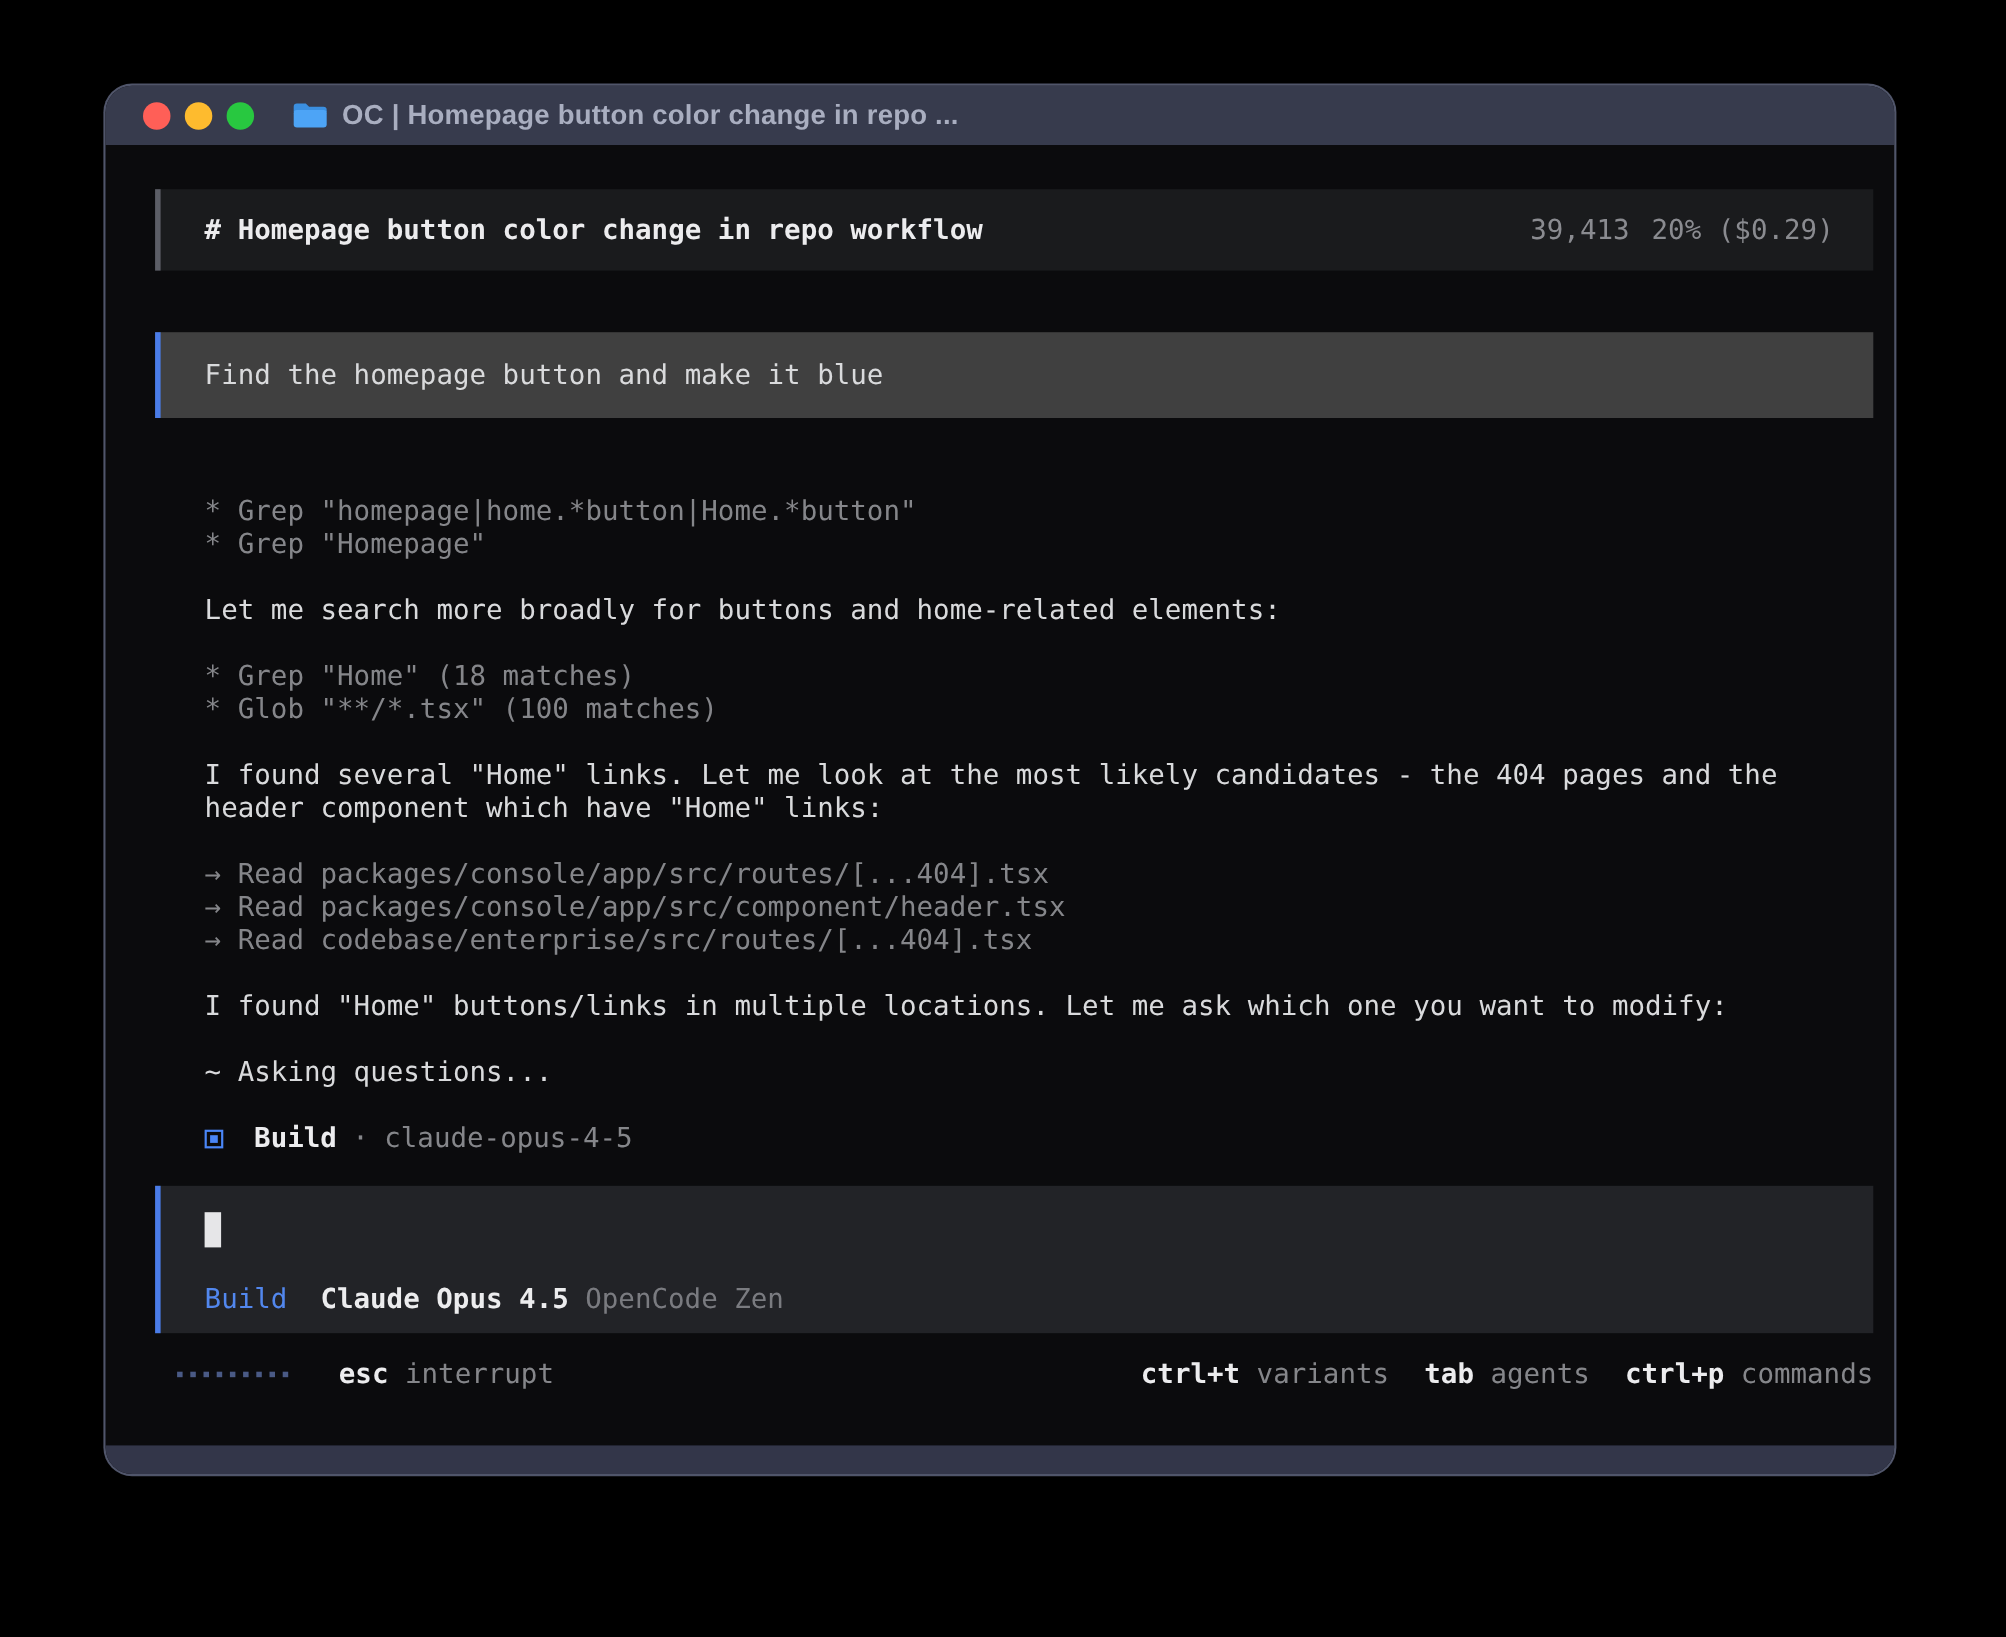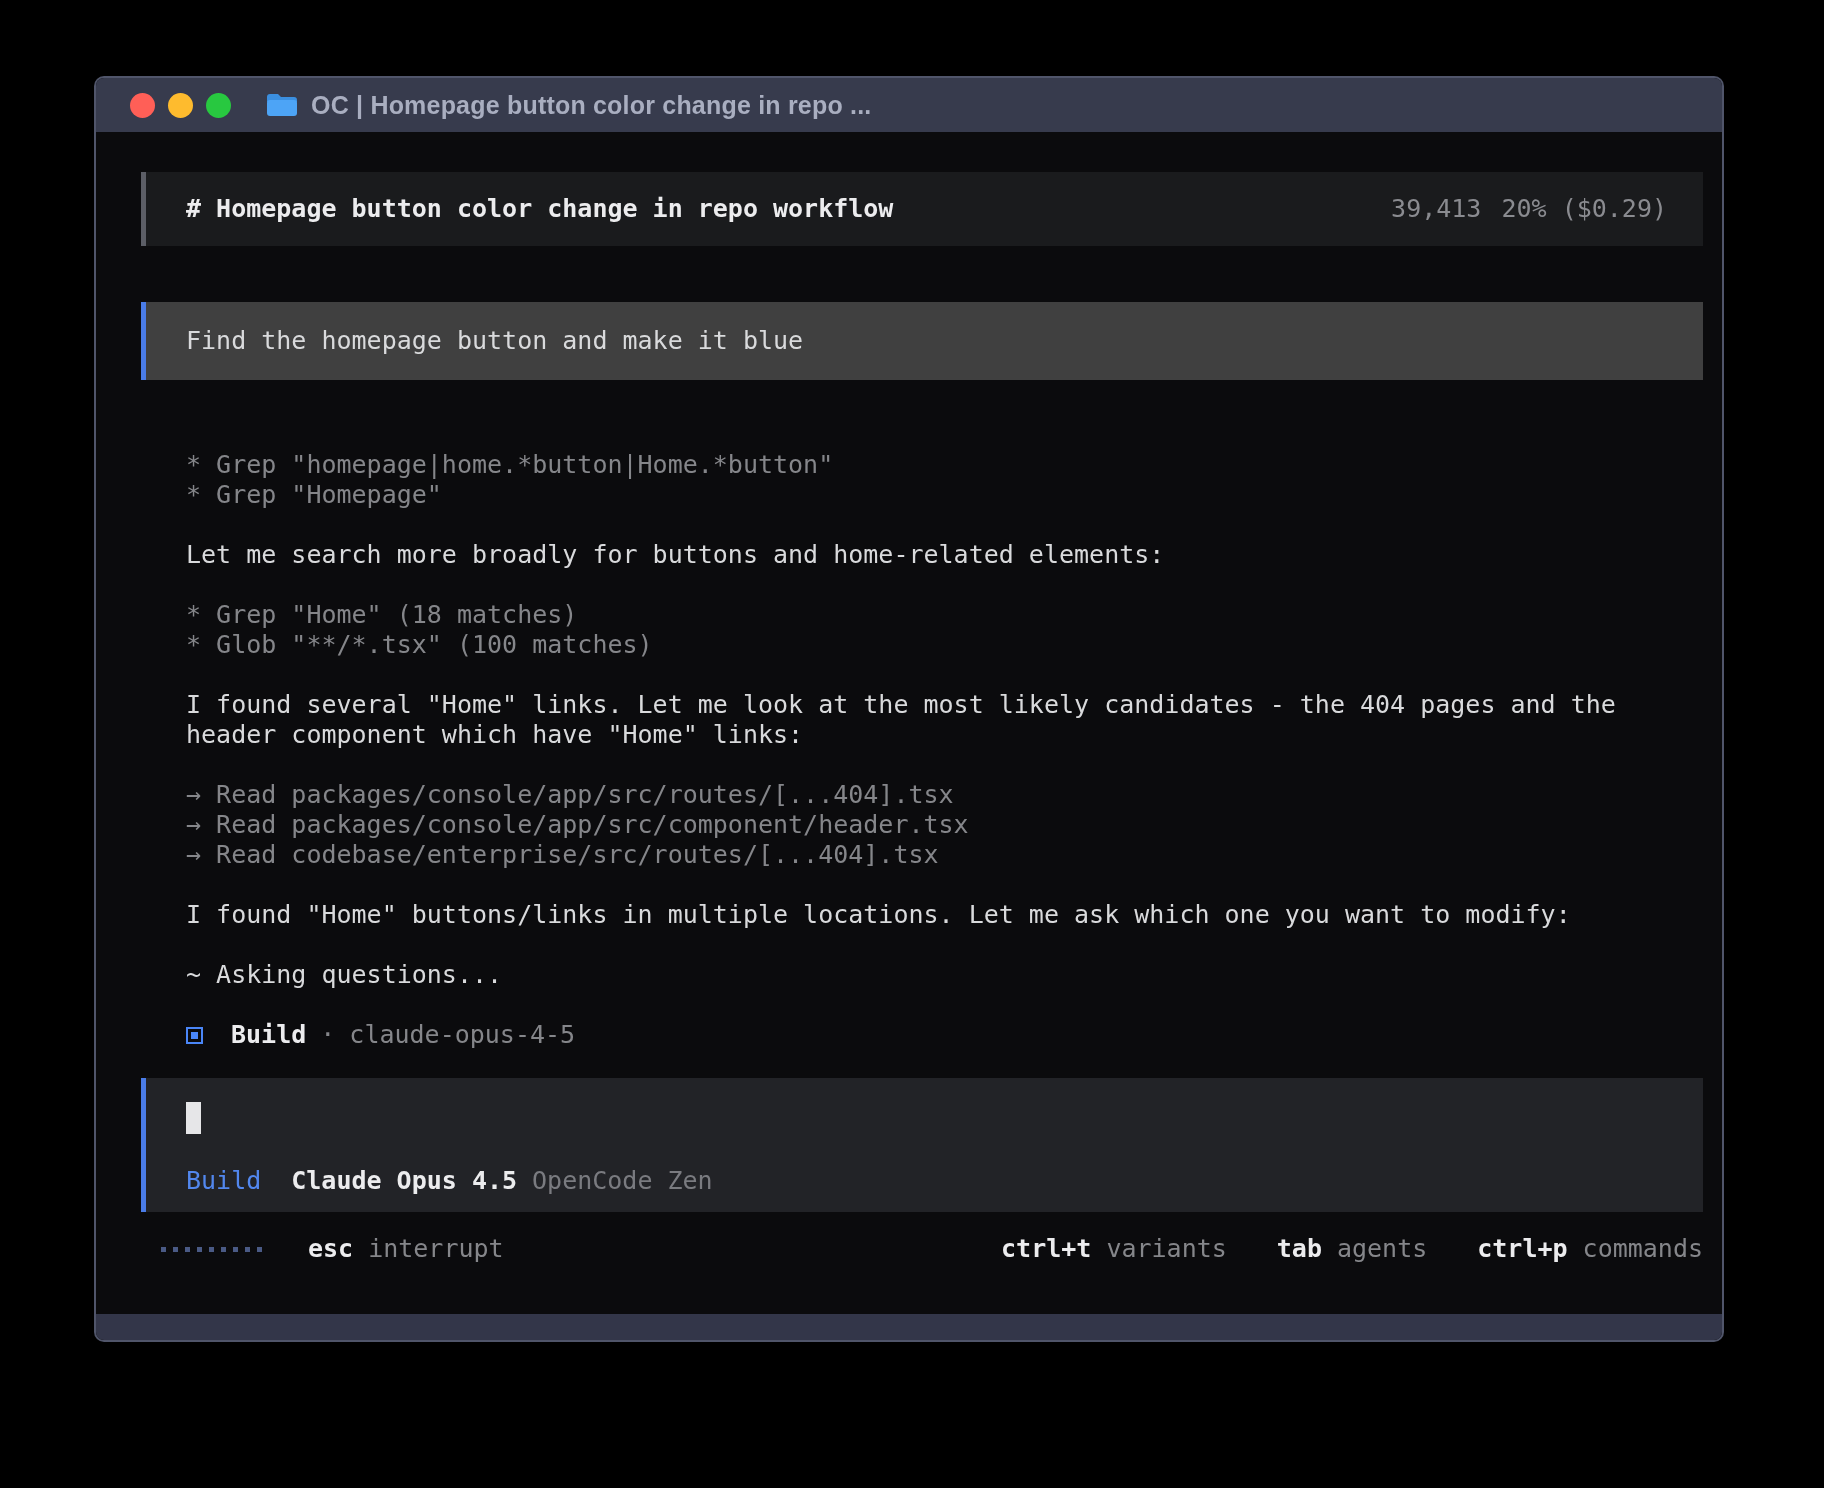--- a/index.html
+++ b/index.html
@@ -1,21 +1,21 @@
 <!DOCTYPE html>
 <html><head>
 <meta charset="utf-8">
 <style>
   * { margin:0; padding:0; box-sizing:border-box; }
   html,body { width:1824px; height:1488px; background:#000; overflow:hidden; }
   body { font-family:"DejaVu Sans Mono", monospace; }
 
   .window {
     position:absolute; left:96px; top:78px; width:1626px; height:1262px;
-    background:#0b0b0d; border-radius:8px; overflow:hidden;
+    background:#0b0b0d; border-radius:24px; overflow:hidden;
     box-shadow:0 0 0 2px #50556a, 0 24px 60px rgba(0,0,0,.8);
   }
   .titlebar {
     height:54px; background:#373b4d; display:flex; align-items:center;
     padding-left:34px;
   }
   .lights { display:flex; gap:13px; align-items:center; }
   .light { width:25px; height:25px; border-radius:50%; border:none; padding:0; }
   .light.red { background:#ff5f57; }
   .light.yellow { background:#febb2e; }
@@ -75,21 +75,21 @@
   .footer {
     margin-top:22px; height:30px; display:flex; align-items:center;
     justify-content:space-between; padding-left:20px;
   }
   .footer-left { display:flex; align-items:center; }
   .dots { display:flex; gap:7px; margin-right:46px; }
   .dot { width:5px; height:5px; background:#4a5a85; display:block; }
   .key { font-weight:bold; color:#ececee; }
   .key-label { color:#85868a; margin-left:15px; }
   .footer-right { display:flex; }
-  .key-group { display:flex; margin-left:50px;text-align:center; }
+  .key-group { display:flex; margin-left:32px;text-align:center; }
 
   .bottombar {
     position:absolute; left:0; right:0; bottom:0; height:26px; background:#333649;
   }
 </style>
 </head>
 <body>
 
 <div class="window">
 

